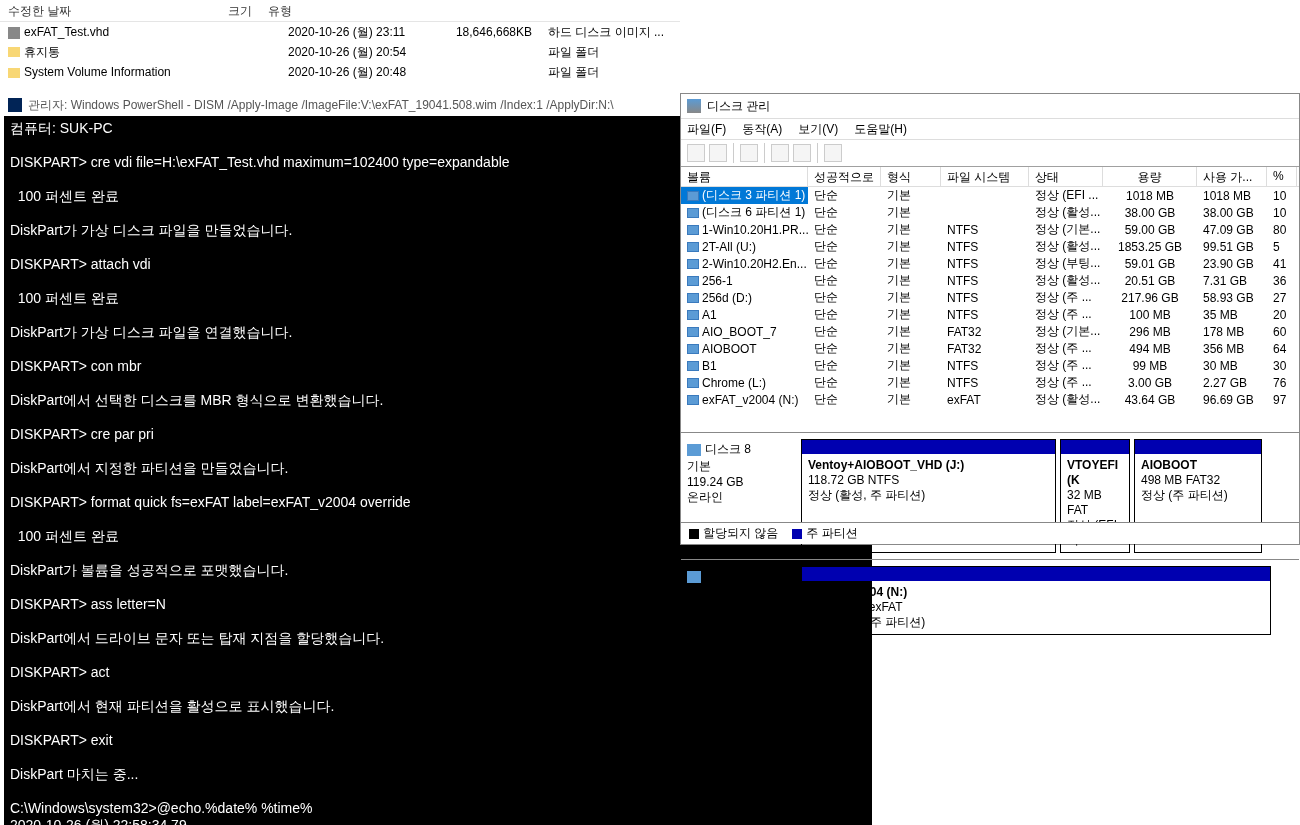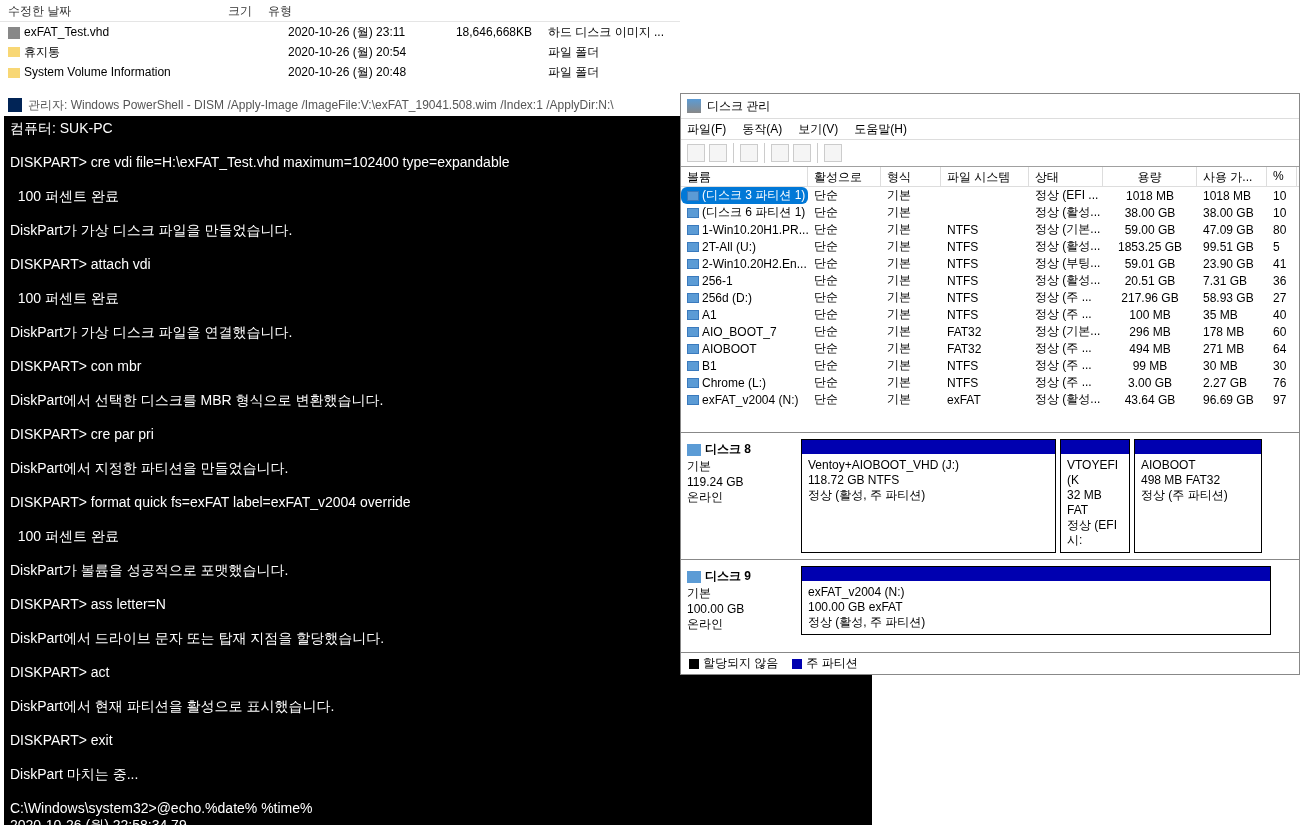--- a/index.html
+++ b/index.html
@@ -18,21 +18,21 @@
 .file-icon { width: 12px; height: 12px; background: #888; display: inline-block; margin-right: 4px; vertical-align: middle; }
 .folder-icon { width: 12px; height: 10px; background: #f8d775; display: inline-block; margin-right: 4px; vertical-align: middle; }
 
 
 .powershell { position: absolute; left: 4px; top: 94px; width: 868px; height: 731px; background: #000000; color: #fff; font-family: "Consolas", "Gulim", monospace; font-size: 14px; }
 .ps-titlebar { height: 22px; background: #fff; color: #555; display: flex; align-items: center; padding: 0 4px; font-size: 12px; font-family: "Segoe UI", "Malgun Gothic"; }
 .ps-icon { width: 14px; height: 14px; background: #012456; margin-right: 6px; }
 .ps-content { padding: 4px 6px; line-height: 17px; white-space: pre; }
 
 
-.diskmgmt { position: absolute; left: 680px; top: 93px; width: 620px; height: 582px; background: #fff; border: 1px solid #888; }
+.diskmgmt { position: absolute; left: 680px; top: 93px; width: 620px; height: 452px; background: #fff; border: 1px solid #888; }
 .dm-titlebar { height: 25px; background: #fff; display: flex; align-items: center; padding: 0 6px; border-bottom: 1px solid #ddd; }
 .dm-icon { width: 14px; height: 14px; background: linear-gradient(#5b9bd5,#888); margin-right: 6px; }
 .dm-title { font-size: 12px; color: #000; }
 .dm-menubar { height: 20px; display: flex; align-items: center; padding: 0 6px; gap: 16px; font-size: 12px; color: #000; }
 .dm-toolbar { height: 28px; border-top: 1px solid #ddd; border-bottom: 1px solid #a0a0a0; display: flex; align-items: center; padding: 0 6px; gap: 4px; }
 .tb-btn { width: 18px; height: 18px; border: 1px solid #ccc; background: #f5f5f5; }
 .tb-sep { width: 1px; height: 20px; background: #ccc; margin: 0 2px; }
 
 .dm-list-header { display: flex; height: 20px; background: #fff; border-bottom: 1px solid #ddd; font-size: 12px; color: #000; }
 .dm-list-header div { padding: 2px 6px; border-right: 1px solid #ddd; white-space: nowrap; overflow: hidden; }
@@ -41,33 +41,33 @@
 .c-fmt { width: 60px; }
 .c-fs  { width: 88px; }
 .c-st  { width: 74px; }
 .c-cap { width: 94px; text-align: center; }
 .c-free{ width: 70px; }
 .c-pct { width: 30px; }
 
 .dm-list { font-size: 12px; }
 .dm-row { display: flex; height: 17px; align-items: center; color: #000; }
 .dm-row div { padding: 0 6px; white-space: nowrap; overflow: hidden; }
-.dm-row.selected .c-vol { background: #0078d7; color: #fff; border-radius: 6px; }
+.dm-row.selected .c-vol { background: #0078d7; color: #fff; }
 .vol-icon { width: 12px; height: 10px; background: #5b9bd5; display: inline-block; margin-right: 3px; vertical-align: middle; border: 1px solid #3a7abd; }
 
 .dm-graphical { position: absolute; left: 0; top: 338px; right: 0; }
 .disk-panel { display: flex; border-top: 1px solid #888; padding: 6px; gap: 6px; }
 .disk-info { width: 108px; font-size: 12px; padding: 2px 0; }
-.disk-info .dname { font-weight: bold; }
+.disk-info .dname { font-weight: normal; }
 .disk-small-icon { width: 14px; height: 12px; background: #5b9bd5; display: inline-block; margin-right: 4px; vertical-align: middle; }
 .partitions { flex: 1; display: flex; gap: 4px; }
 .partition { border: 1px solid #000; font-size: 12px; padding: 4px 6px; position: relative; }
 .partition .part-bar { position: absolute; left: 0; top: 0; right: 0; height: 14px; background: #0000b0; }
 .partition .part-text { position: relative; margin-top: 14px; line-height: 15px; }
-.partition .pname { font-weight: normal; }
+.partition .pname { font-weight: bold; }
 
 .dm-legend { position: absolute; left: 0; bottom: 0; right: 0; height: 22px; border-top: 1px solid #888; display: flex; align-items: center; padding: 0 8px; gap: 14px; font-size: 12px; background: #fff; }
 .lg-box { width: 10px; height: 10px; display: inline-block; margin-right: 4px; vertical-align: middle; }
 .lg-black { background: #000; }
 .lg-blue { background: #0000b0; }
 </style>
 </head>
 <body>
 
 <div class="explorer">
@@ -172,21 +172,21 @@
     <span class="tb-sep"></span>
     <span class="tb-btn"></span>
     <span class="tb-sep"></span>
     <span class="tb-btn"></span>
     <span class="tb-btn"></span>
     <span class="tb-sep"></span>
     <span class="tb-btn"></span>
   </div>
   <div class="dm-list-header">
     <div class="c-vol">볼륨</div>
-    <div class="c-lay">활성으로</div>
+    <div class="c-lay">성공적으로</div>
     <div class="c-fmt">형식</div>
     <div class="c-fs">파일 시스템</div>
     <div class="c-st">상태</div>
     <div class="c-cap">용량</div>
     <div class="c-free">사용 가...</div>
     <div class="c-pct">%</div>
   </div>
   <div class="dm-list" id="dm-list">
       <div class="dm-row selected">
         <div class="c-vol"><span class="vol-icon"></span>(디스크 3 파티션 1)</div>
@@ -259,40 +259,40 @@
         <div class="c-pct">27</div>
       </div>
       <div class="dm-row">
         <div class="c-vol"><span class="vol-icon"></span>A1</div>
         <div class="c-lay">단순</div>
         <div class="c-fmt">기본</div>
         <div class="c-fs">NTFS</div>
         <div class="c-st">정상 (주 ...</div>
         <div class="c-cap">100 MB</div>
         <div class="c-free">35 MB</div>
-        <div class="c-pct">40</div>
+        <div class="c-pct">20</div>
       </div>
       <div class="dm-row">
         <div class="c-vol"><span class="vol-icon"></span>AIO_BOOT_7</div>
         <div class="c-lay">단순</div>
         <div class="c-fmt">기본</div>
         <div class="c-fs">FAT32</div>
         <div class="c-st">정상 (기본...</div>
         <div class="c-cap">296 MB</div>
         <div class="c-free">178 MB</div>
         <div class="c-pct">60</div>
       </div>
       <div class="dm-row">
         <div class="c-vol"><span class="vol-icon"></span>AIOBOOT</div>
         <div class="c-lay">단순</div>
         <div class="c-fmt">기본</div>
         <div class="c-fs">FAT32</div>
         <div class="c-st">정상 (주 ...</div>
         <div class="c-cap">494 MB</div>
-        <div class="c-free">271 MB</div>
+        <div class="c-free">356 MB</div>
         <div class="c-pct">64</div>
       </div>
       <div class="dm-row">
         <div class="c-vol"><span class="vol-icon"></span>B1</div>
         <div class="c-lay">단순</div>
         <div class="c-fmt">기본</div>
         <div class="c-fs">NTFS</div>
         <div class="c-st">정상 (주 ...</div>
         <div class="c-cap">99 MB</div>
         <div class="c-free">30 MB</div>

